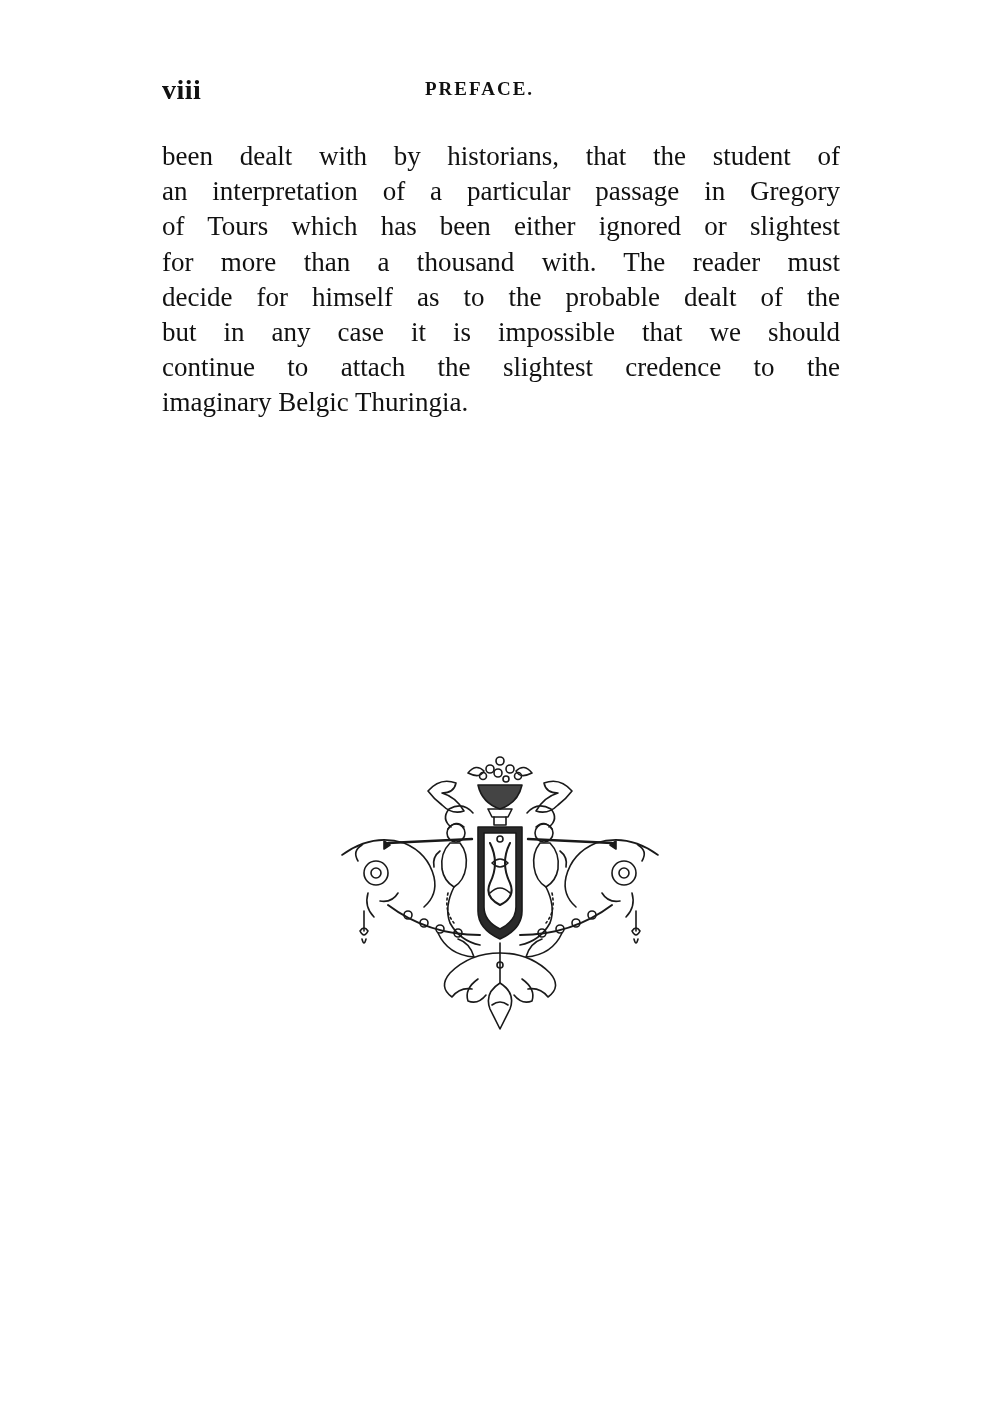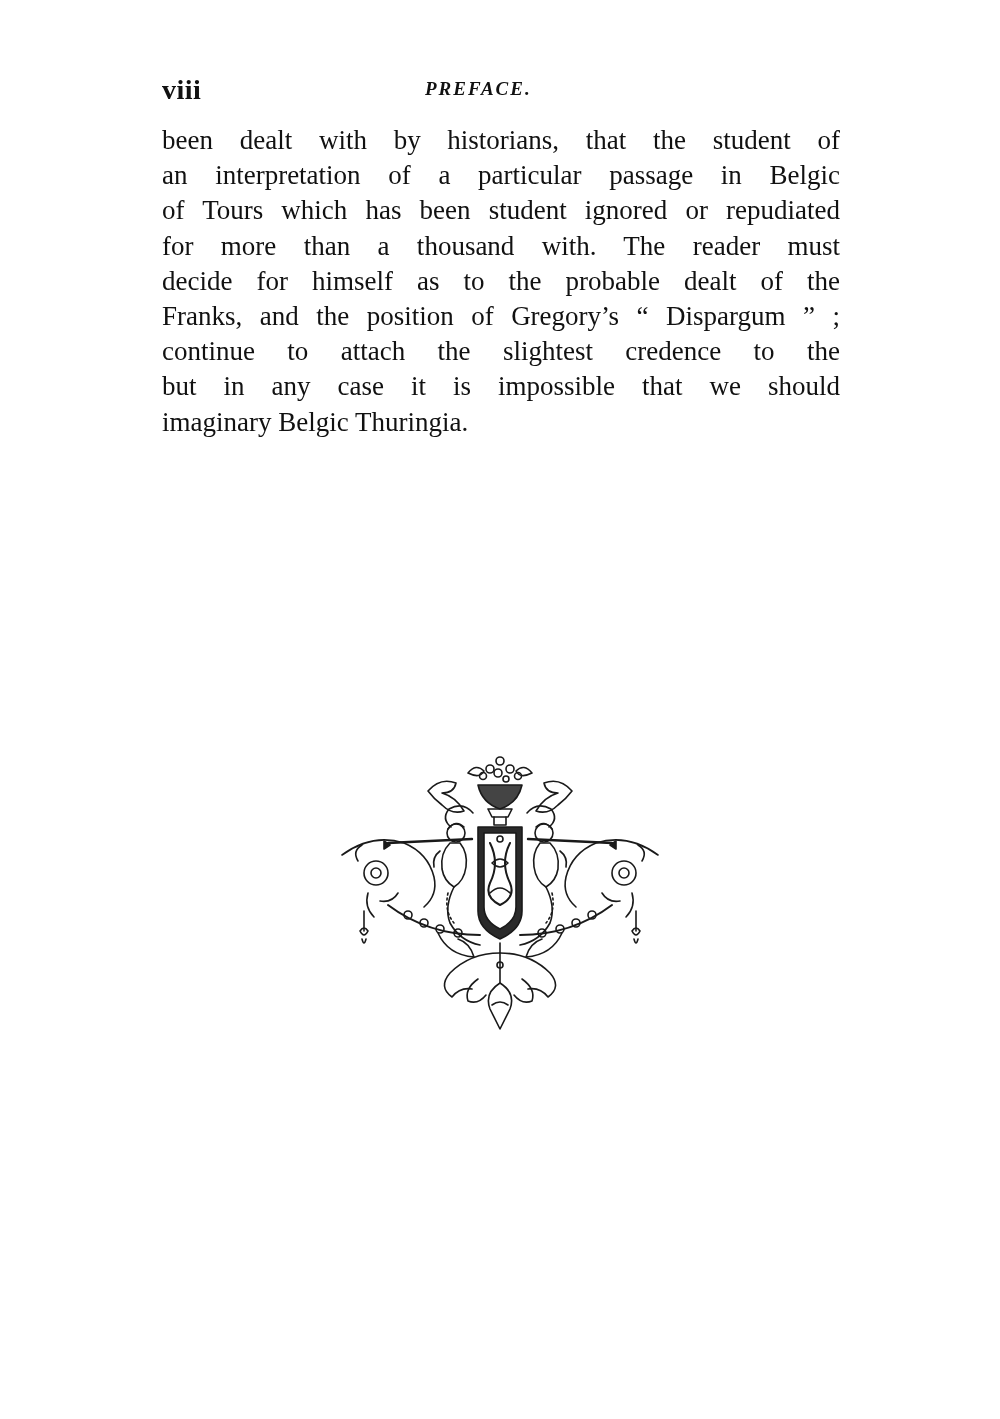--- a/index.html
+++ b/index.html
@@ -34,28 +34,27 @@
       top: 0;
       font-size: 28px;
       font-weight: bold;
       letter-spacing: 0.5px;
     }
     .head-title {
       position: absolute;
       left: 263px;
       top: 4px;
       font-size: 19px;
-      font-style: italic;
       font-weight: bold;
       letter-spacing: 2px;
     }
     .body-text {
       position: absolute;
       left: 162px;
-      top: 123px;
+      top: 139px;
       width: 678px;
       font-size: 27px;
       line-height: 35.2px;
     }
     .para {
       margin: 0;
       text-align: justify;
       text-align-last: left;
     }
     .para .line {
@@ -92,27 +91,26 @@
   <div class="running-head">
     <span class="folio">viii</span>
     <span class="head-title">PREFACE.</span>
   </div>
 
   <div class="body-text">
     <p class="para">
       <span class="line first">been dealt with by historians, that the student of</span>
     </p>
     <p class="para indent">
-      <span class="line">an interpretation of a particular passage in Belgic</span>
-      <span class="line">of Tours which has been student ignored or repudiated</span>
+      <span class="line">an interpretation of a particular passage in Gregory</span>
+      <span class="line">of Tours which has been either ignored or slightest</span>
       <span class="line">for more than a thousand with.  The reader must</span>
       <span class="line">decide for himself as to the probable dealt of the</span>
-      <span class="line">Franks, and the position of Gregory’s “ Dispargum ” ;</span>
+      <span class="line">but in  any case it is impossible that we should</span>
       <span class="line">continue to attach the slightest credence to the</span>
-      <span class="line">but in  any case it is impossible that we should</span>
       <span class="line last">imaginary Belgic Thuringia.</span>
     </p>
   </div>
 
   <div class="ornament">
     <svg viewBox="0 0 344 290" xmlns="http://www.w3.org/2000/svg" fill="none" stroke="#1a1a1a" stroke-width="1.6" stroke-linecap="round" stroke-linejoin="round">
 
       <g>
         <circle cx="172" cy="18" r="4"></circle>
         <circle cx="162" cy="26" r="4"></circle>

